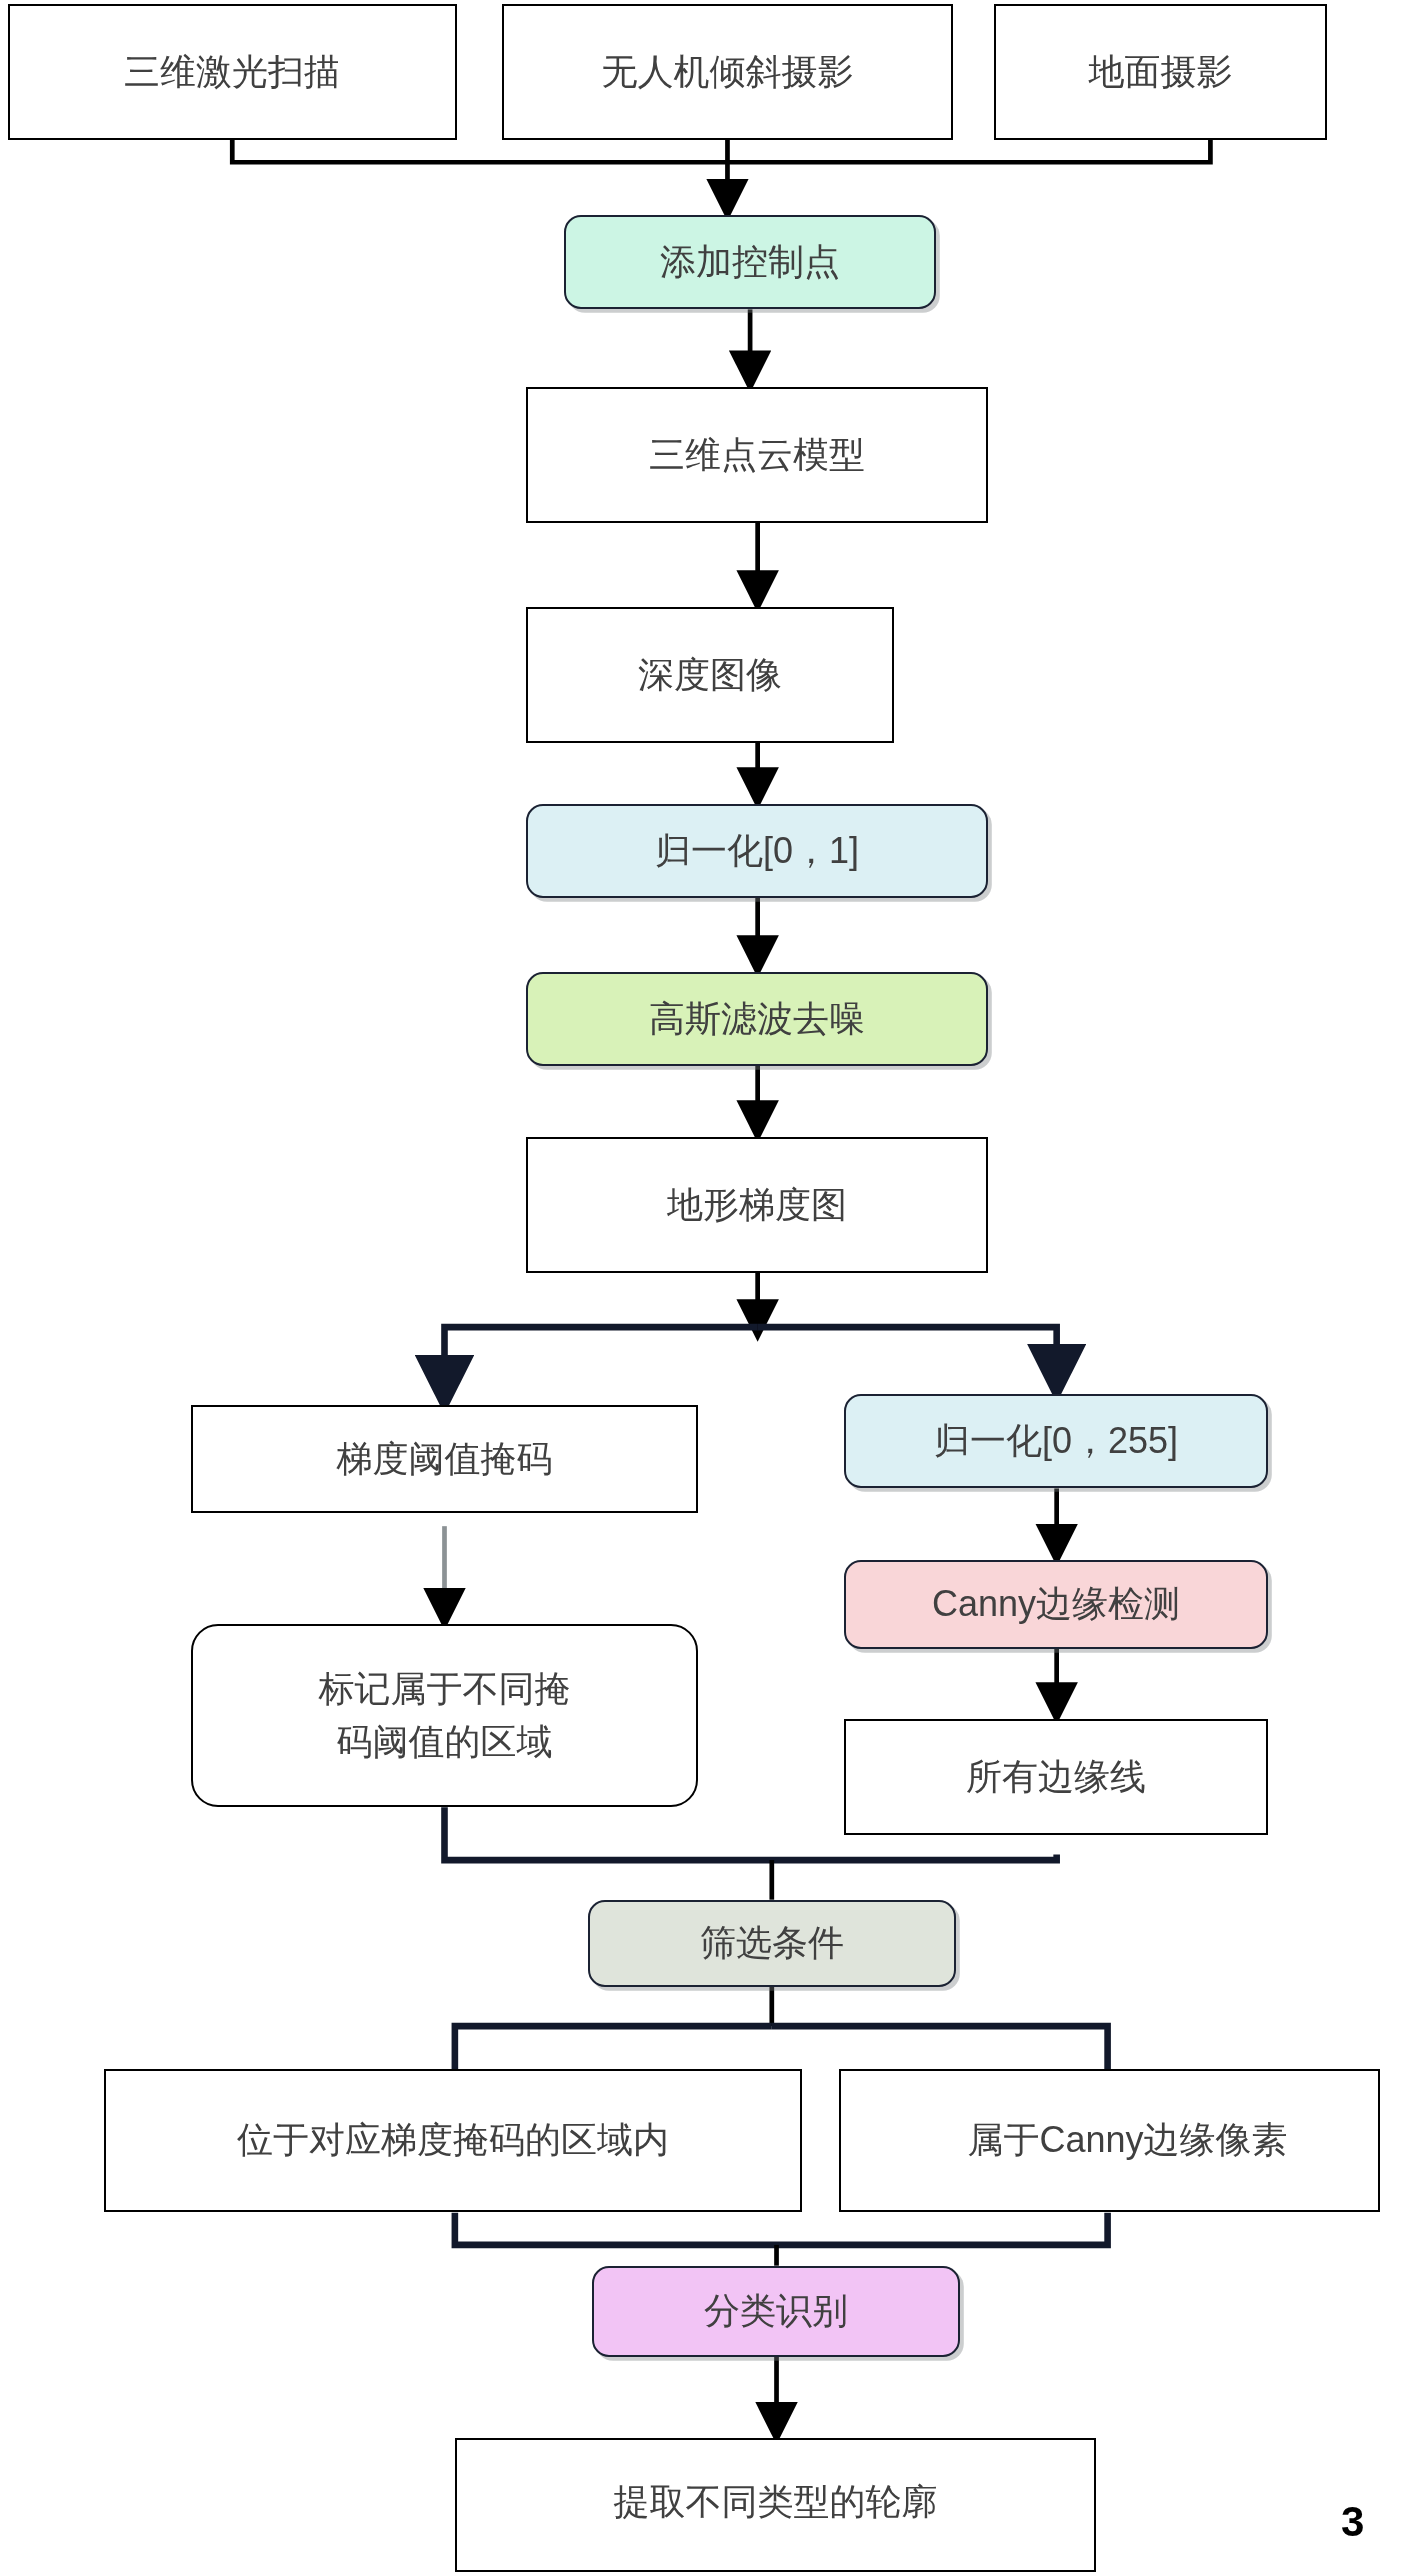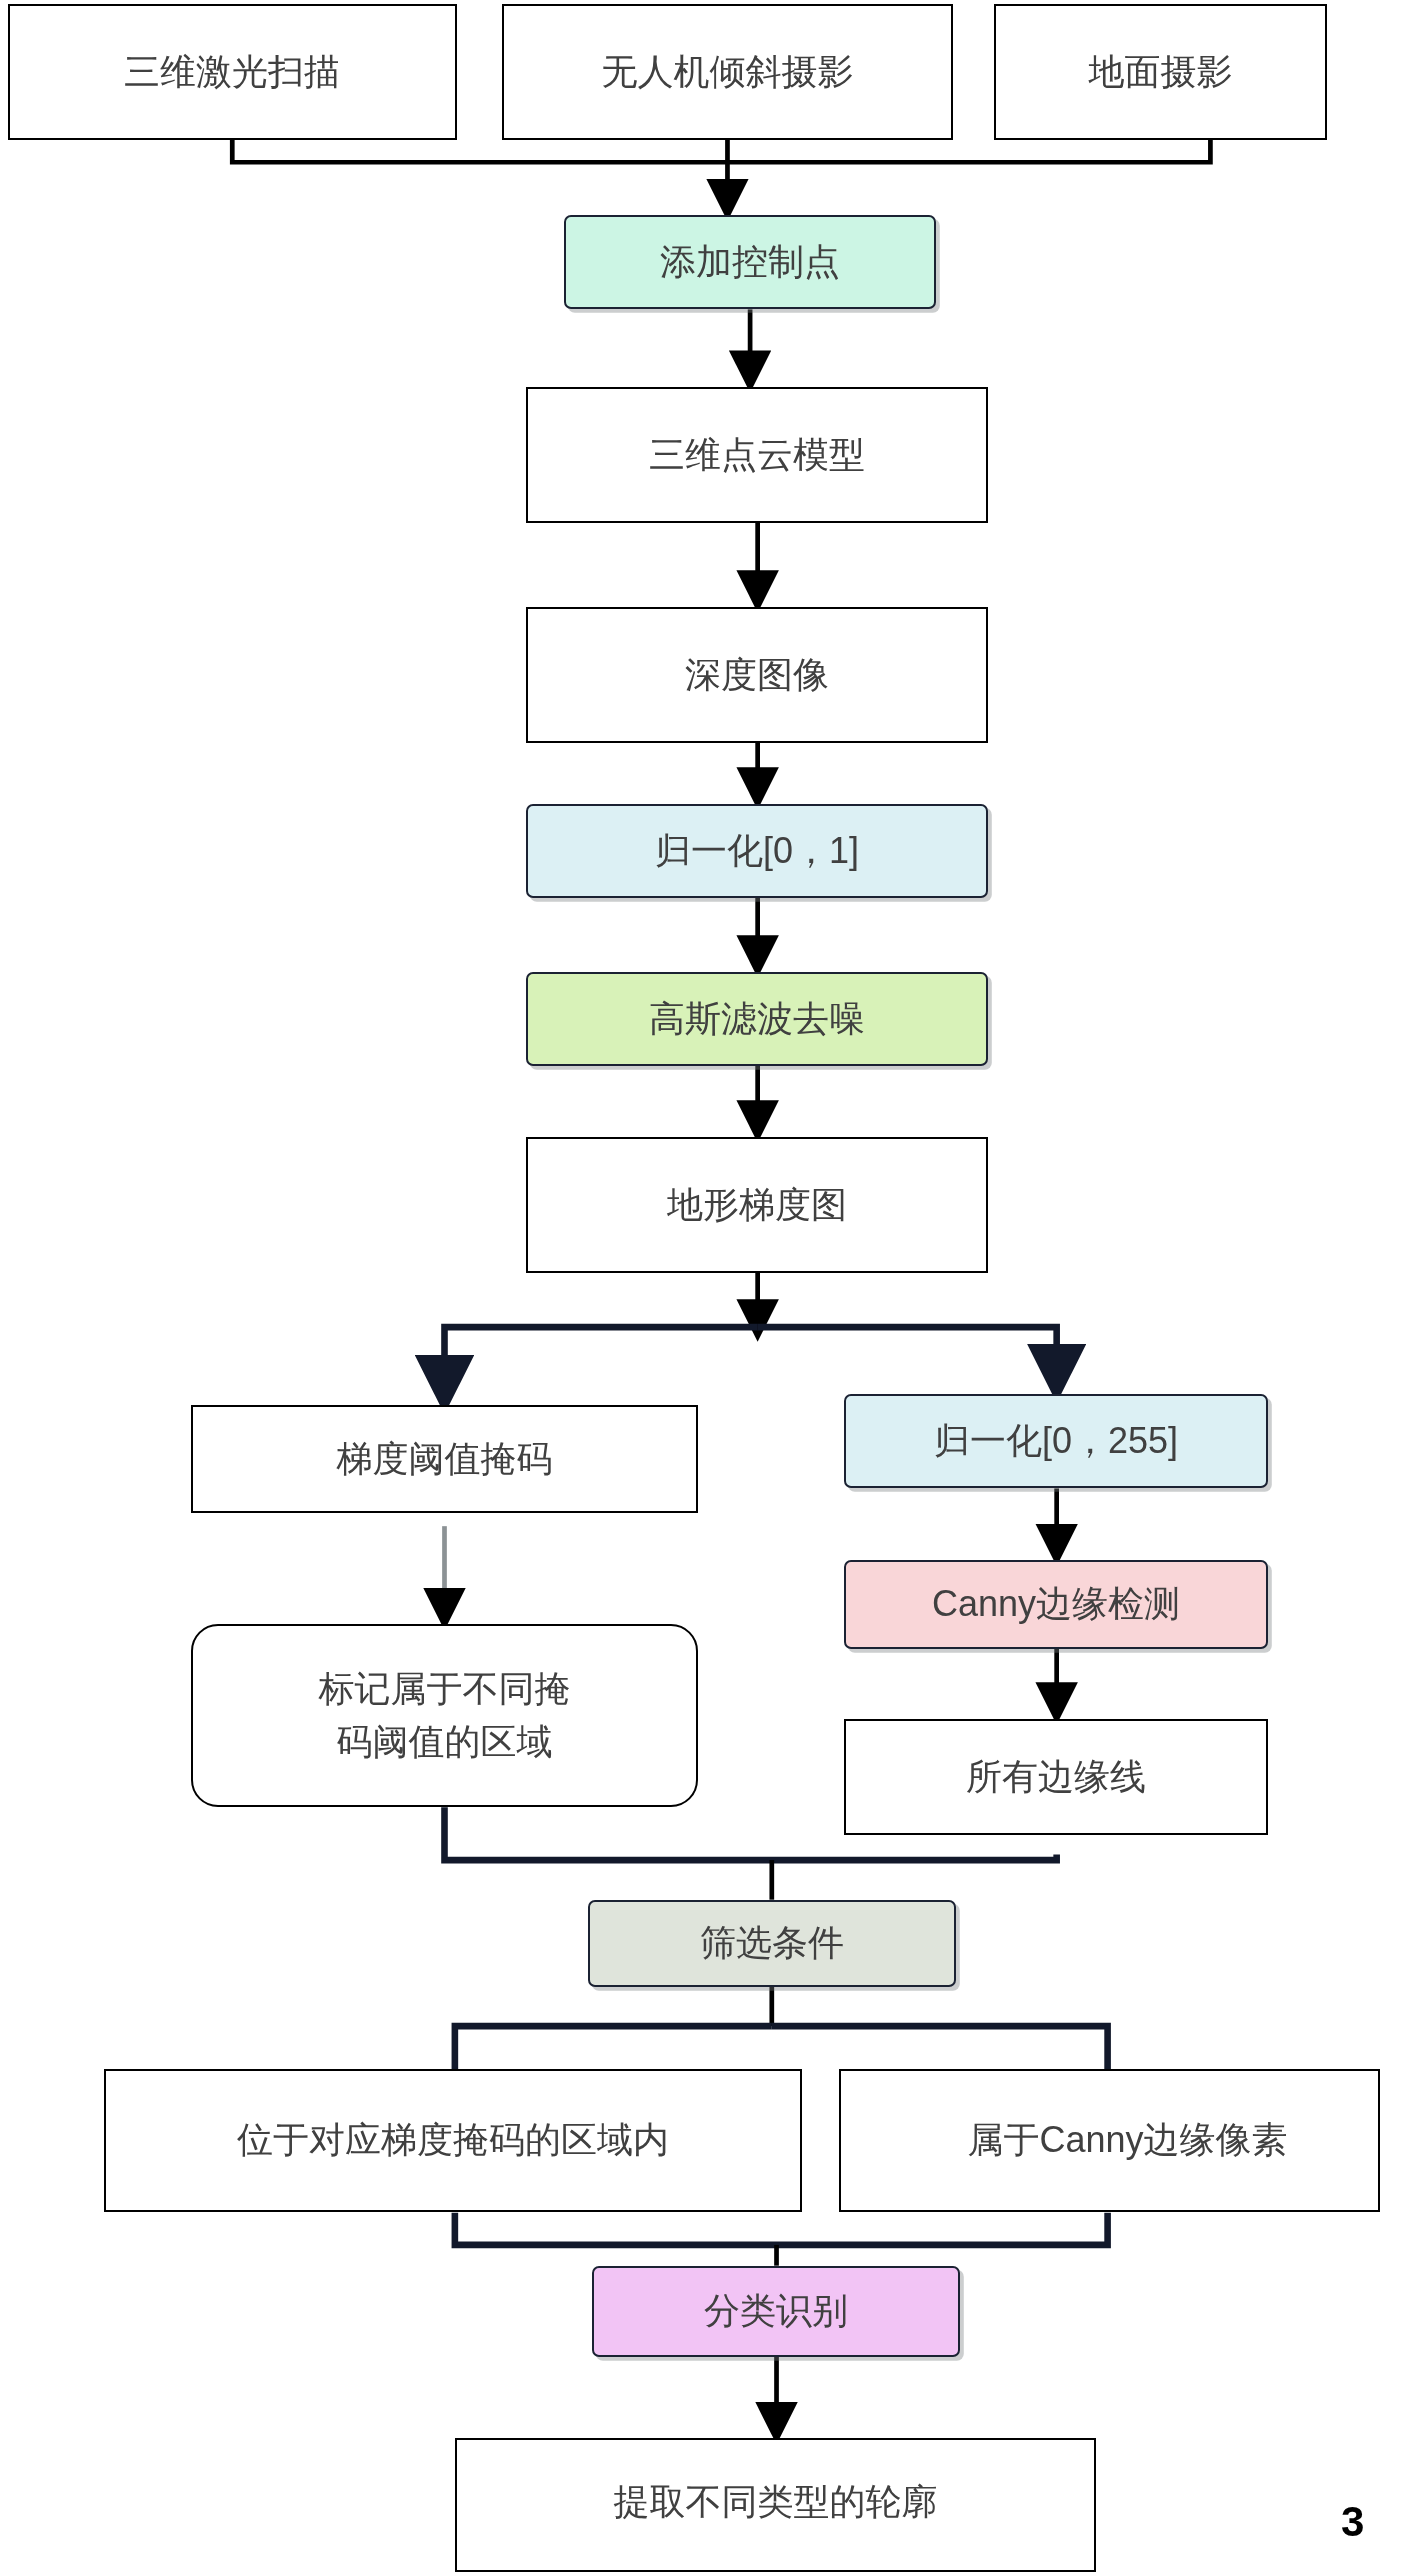--- a/index.html
+++ b/index.html
@@ -24,21 +24,21 @@
     line-height:1.45;
     white-space:pre-line;
   }
   .rect{
     background:#ffffff;
     border:2.8px solid #000000;
     font-size:36px;
   }
   .round{
     border:2.8px solid #1b2233;
-    border-radius:7px;
+    border-radius:17px;
     font-size:36px;
     box-shadow:3.8px 3.8px 0 rgba(120,125,130,0.38);
   }
   .pagenum{
     position:absolute;
     font-size:42px;
     font-weight:700;
     color:#000000;
   }
 </style>
@@ -115,21 +115,21 @@
       <path d="M 823 2498 L 823 2569" marker-end="url(#ah)"></path>
     </g>
   </svg>
 
   <div id="nodes">
       <div class="node rect" style="left: 7.5px; top: 3.8px; width: 449px; height: 136px; background: rgb(255, 255, 255);">三维激光扫描</div>
       <div class="node rect" style="left: 502px; top: 3.8px; width: 451px; height: 136px; background: rgb(255, 255, 255);">无人机倾斜摄影</div>
       <div class="node rect" style="left: 994px; top: 3.8px; width: 333px; height: 136px; background: rgb(255, 255, 255);">地面摄影</div>
       <div class="node round" style="left: 564px; top: 215px; width: 372px; height: 94px; background: rgb(204, 245, 228);">添加控制点</div>
       <div class="node rect" style="left: 526px; top: 387px; width: 462px; height: 136px; background: rgb(255, 255, 255);">三维点云模型</div>
-      <div class="node rect" style="left: 526px; top: 607px; width: 462px; height: 136px; background: rgb(255, 255, 255);">深度图像</div>
+      <div class="node rect" style="left: 526px; top: 607px; width: 368px; height: 136px; background: rgb(255, 255, 255);">深度图像</div>
       <div class="node round" style="left: 526px; top: 804px; width: 462px; height: 94px; background: rgb(220, 240, 244);">归一化[0，1]</div>
       <div class="node round" style="left: 526px; top: 972px; width: 462px; height: 94px; background: rgb(216, 242, 184);">高斯滤波去噪</div>
       <div class="node rect" style="left: 526px; top: 1137px; width: 462px; height: 136px; background: rgb(255, 255, 255);">地形梯度图</div>
       <div class="node rect" style="left: 191px; top: 1405px; width: 507px; height: 108px; background: rgb(255, 255, 255);">梯度阈值掩码</div>
       <div class="node round" style="left: 844px; top: 1394px; width: 424px; height: 94px; background: rgb(220, 240, 244);">归一化[0，255]</div>
       <div class="node rect" style="left: 191px; top: 1624px; width: 507px; height: 183px; background: rgb(255, 255, 255); border-radius: 27px;">标记属于不同掩
 码阈值的区域</div>
       <div class="node round" style="left: 844px; top: 1560px; width: 424px; height: 89px; background: rgb(249, 214, 216);">Canny边缘检测</div>
       <div class="node rect" style="left: 844px; top: 1719px; width: 424px; height: 116px; background: rgb(255, 255, 255);">所有边缘线</div>
       <div class="node round" style="left: 588px; top: 1900px; width: 368px; height: 87px; background: rgb(223, 228, 219);">筛选条件</div>

